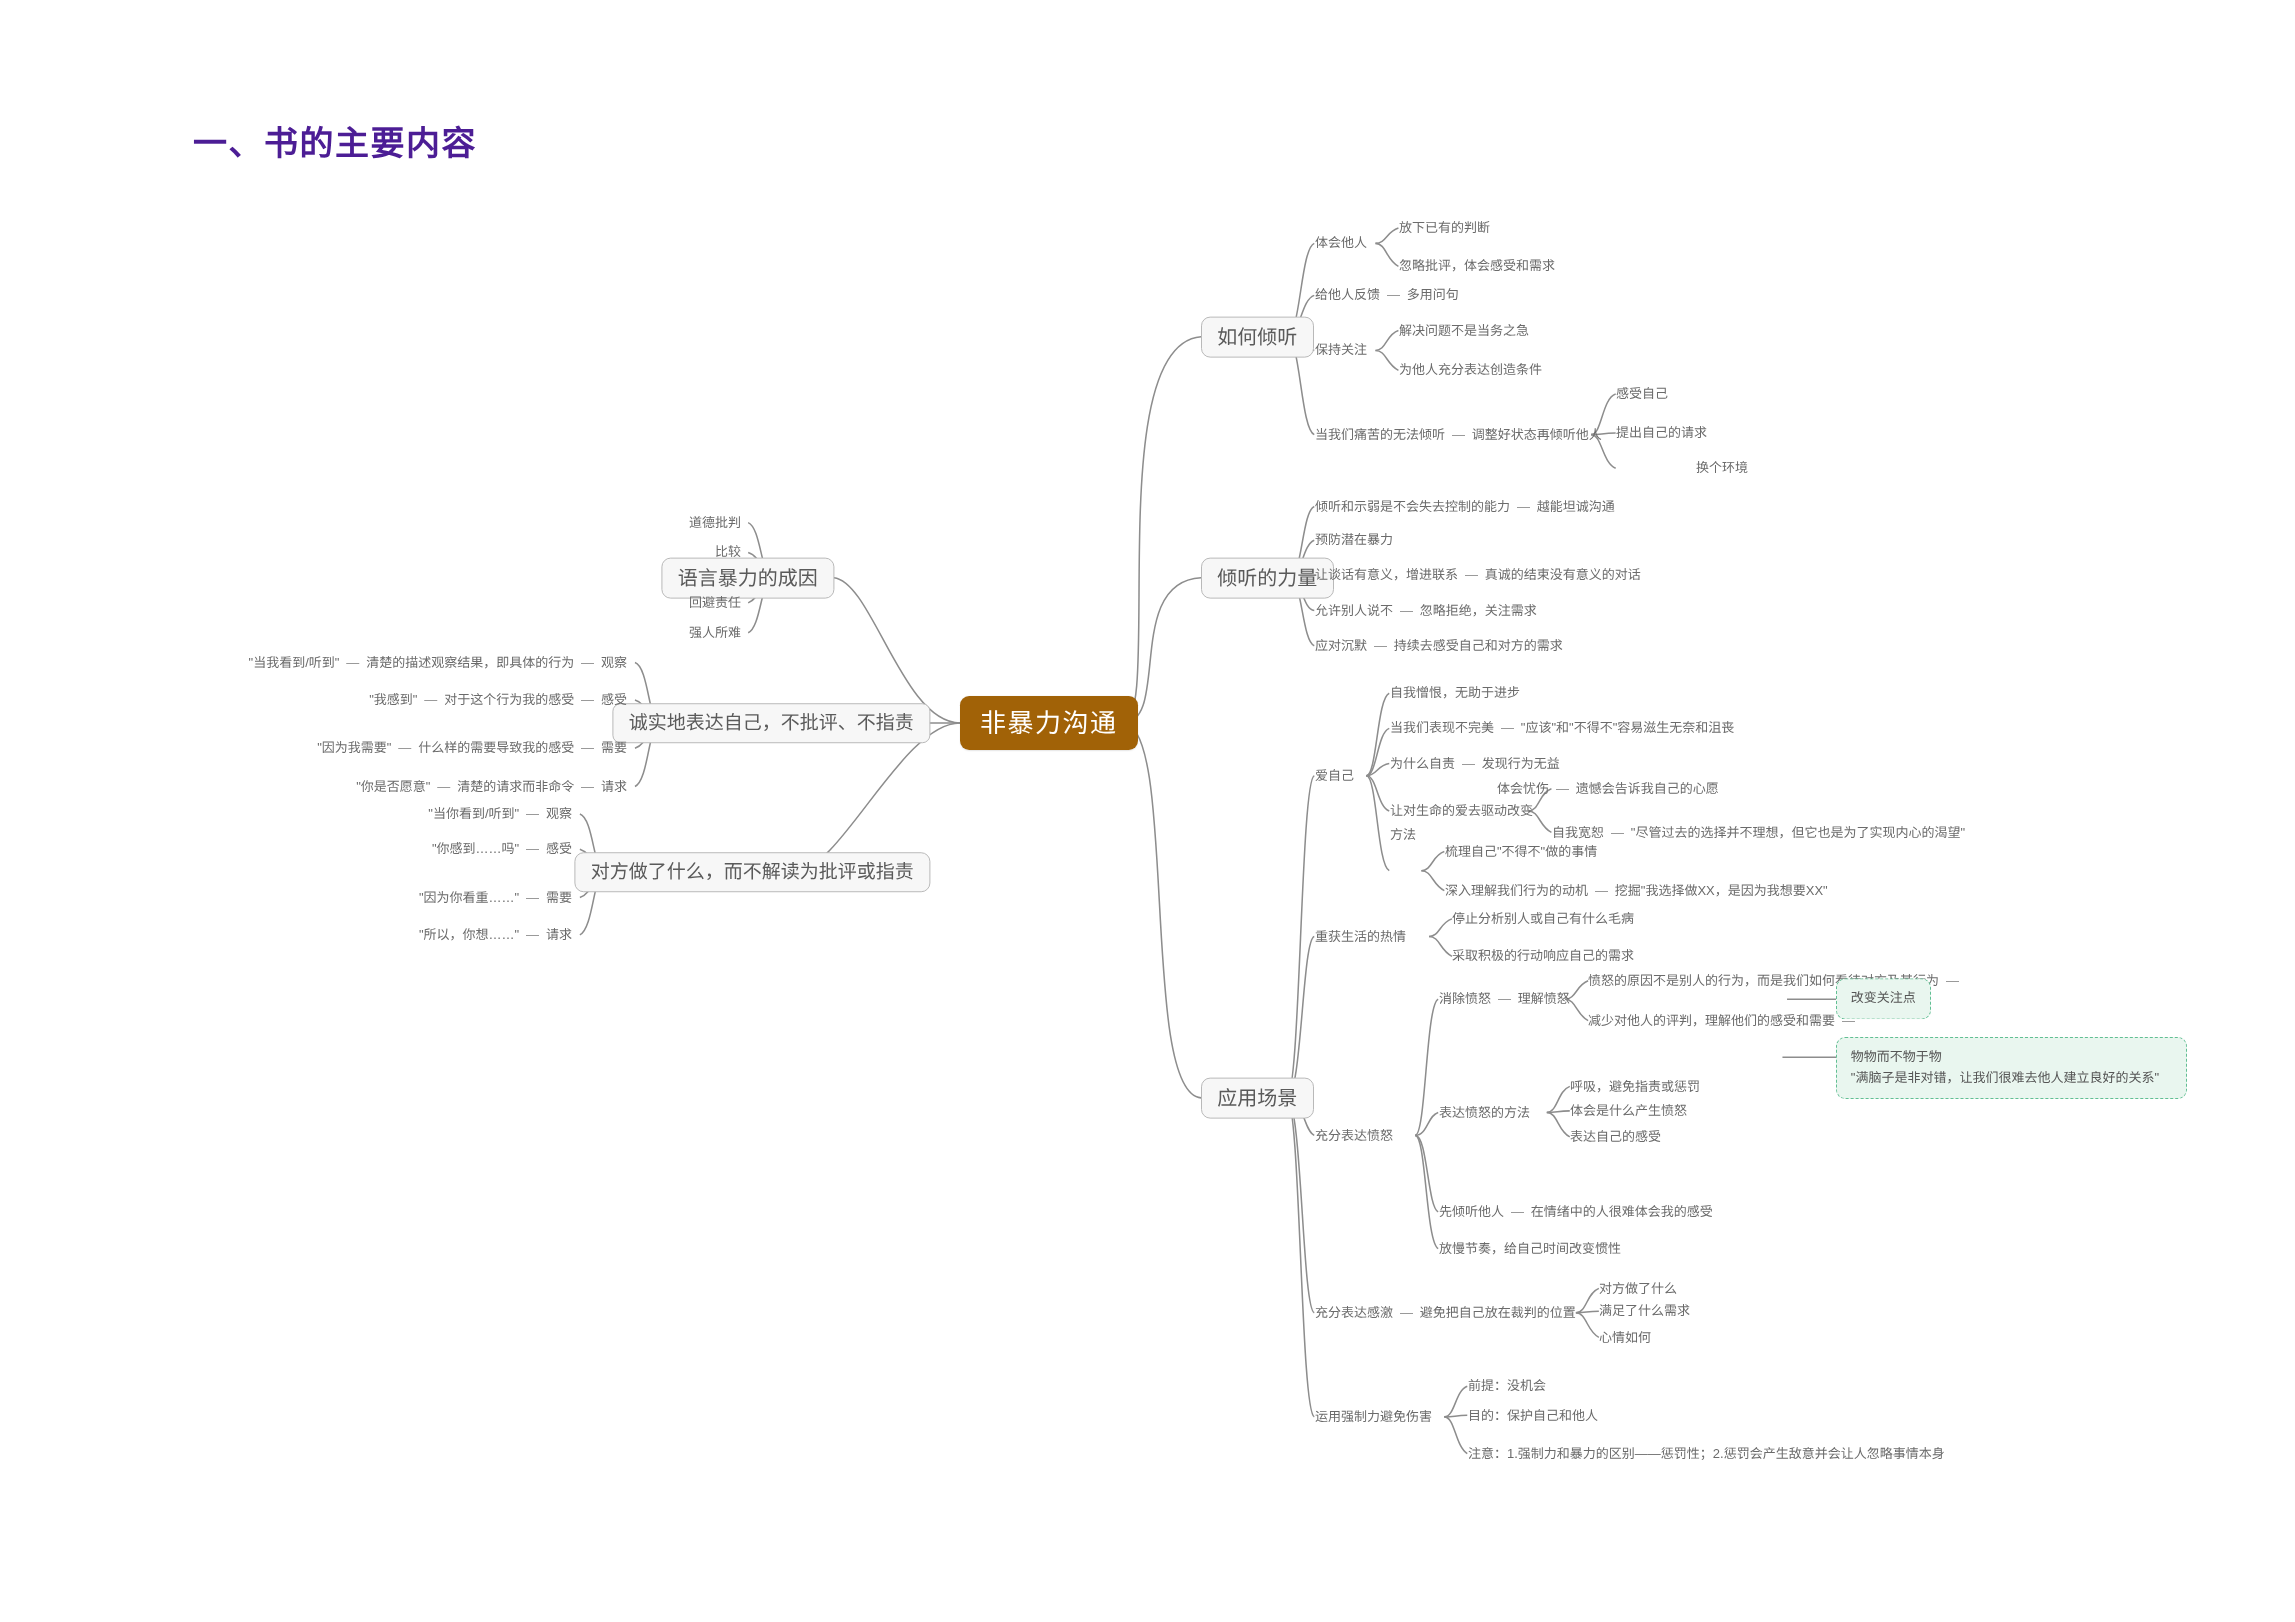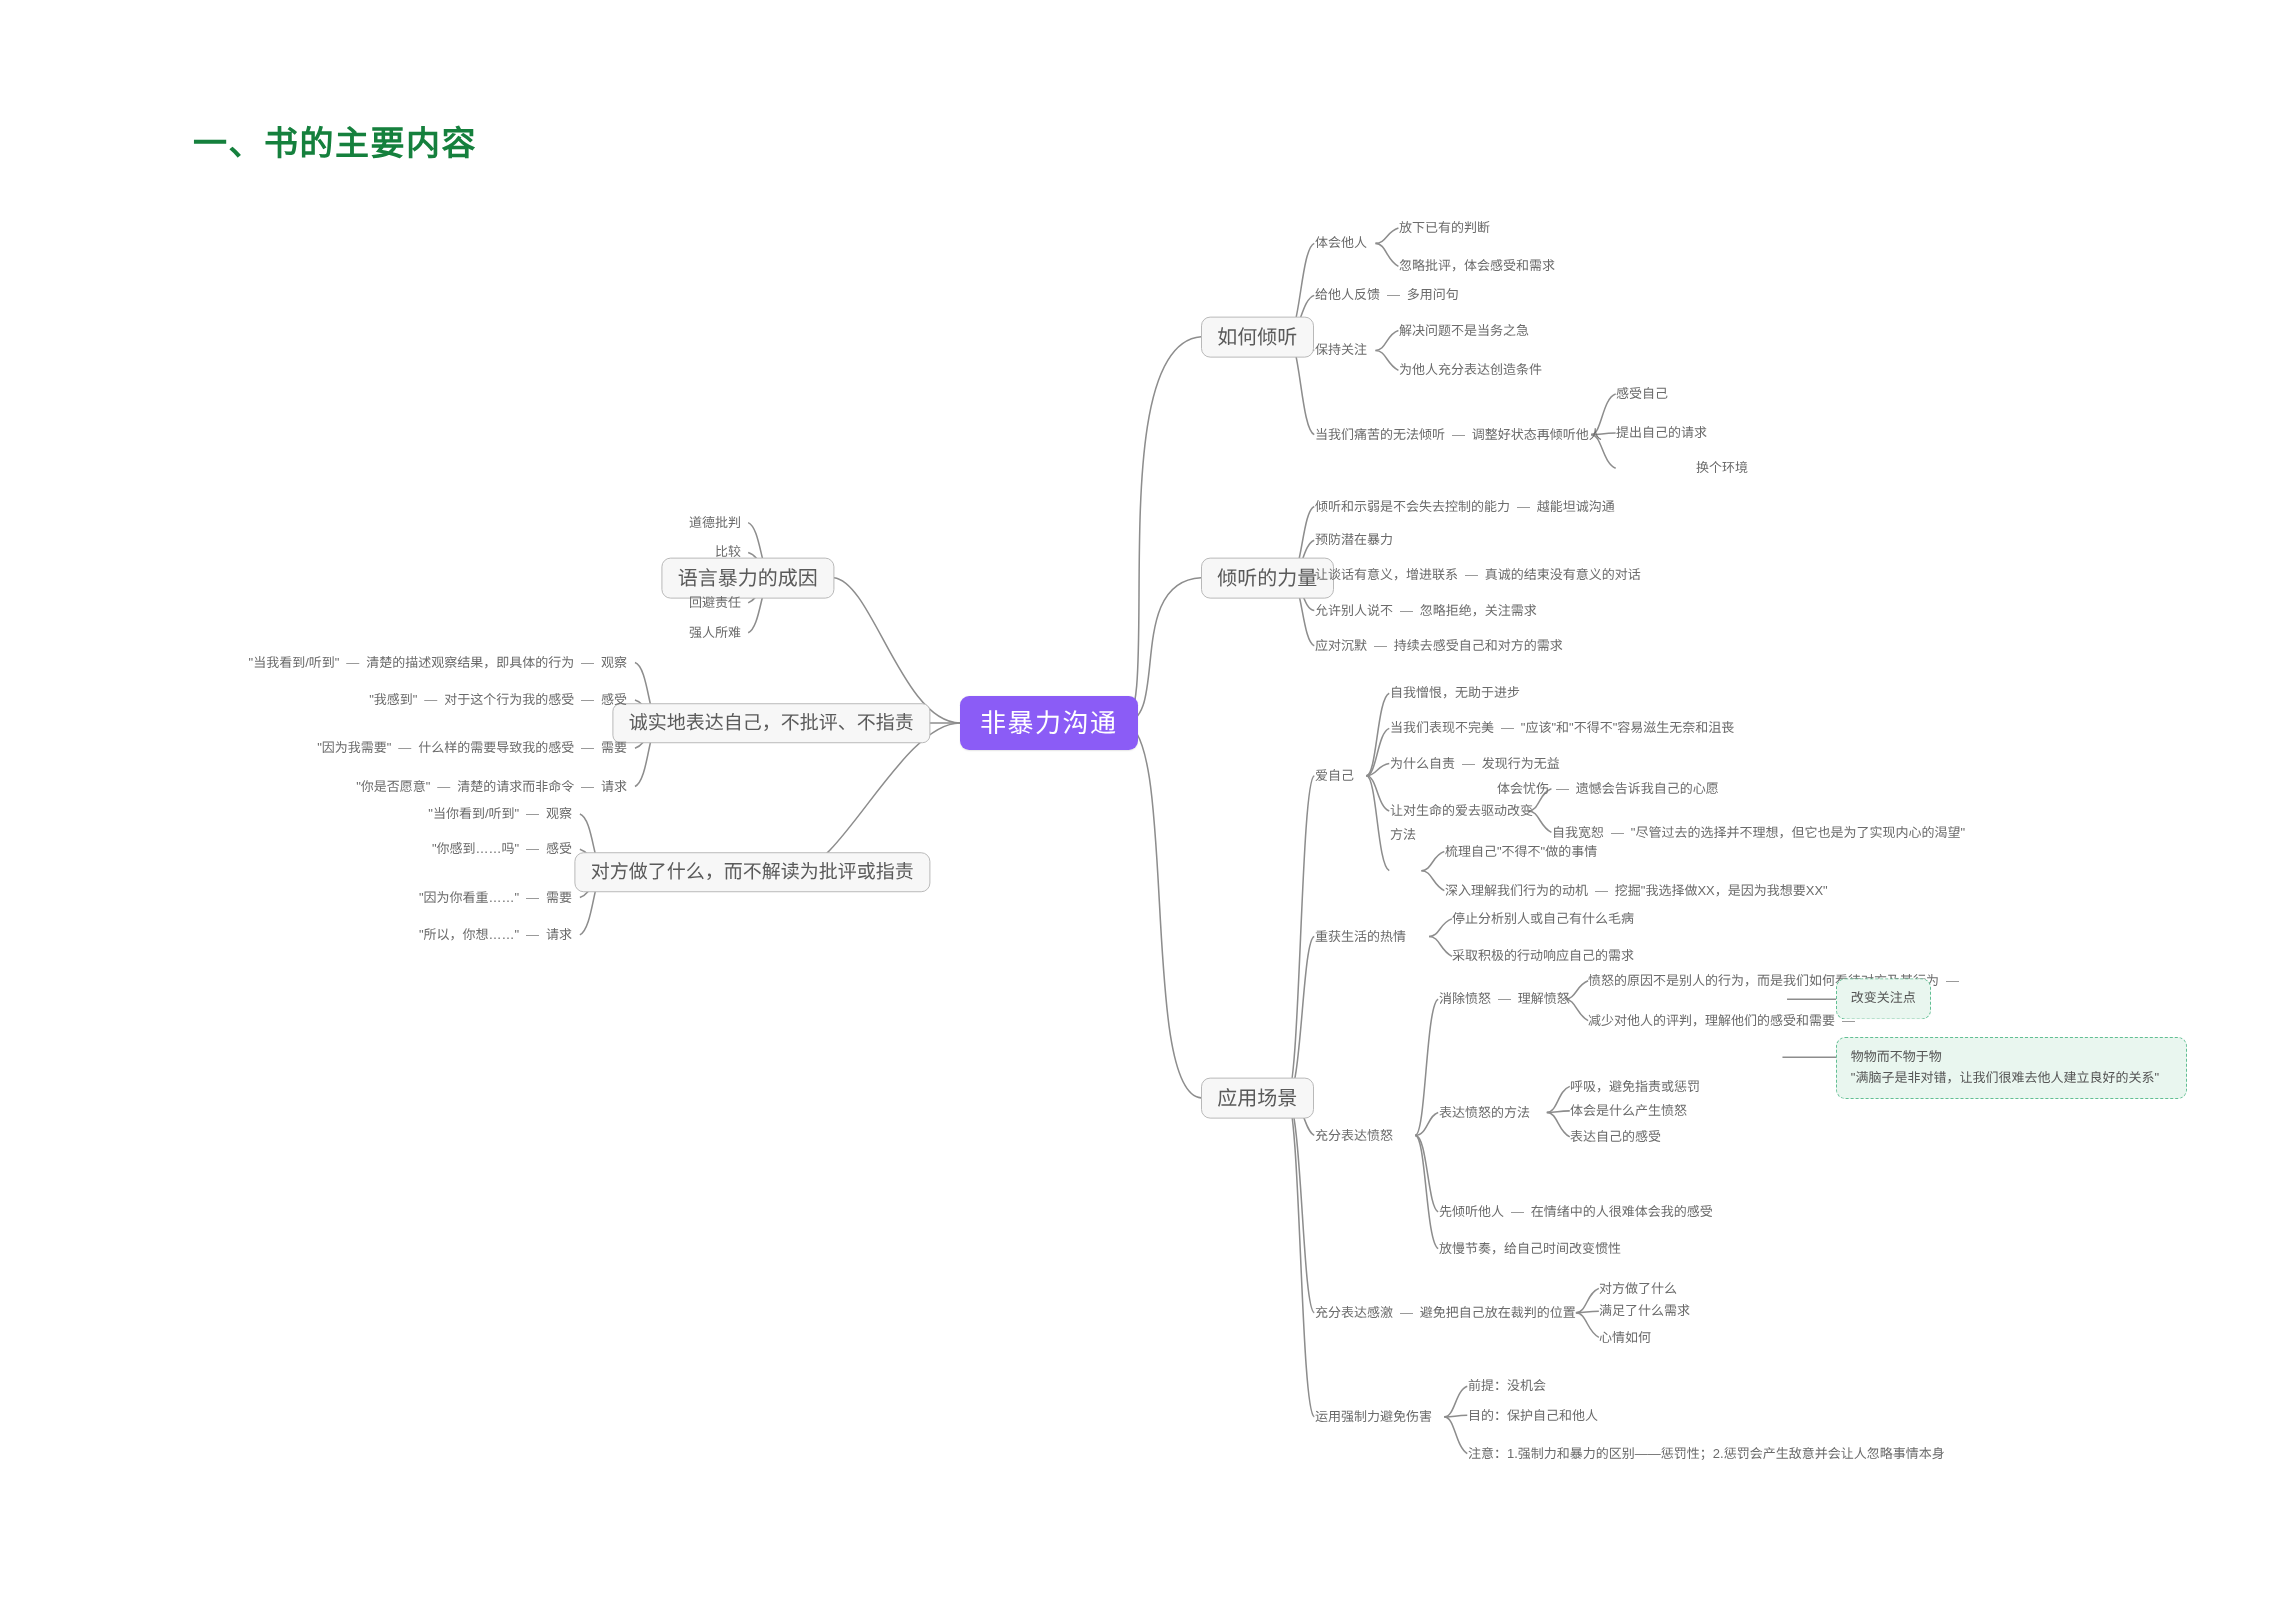--- a/index.html
+++ b/index.html
@@ -4,33 +4,33 @@
 <title>非暴力沟通 思维导图</title>
 <style>
   html,body{margin:0;padding:0;background:#ffffff;}
   body{
     width:2295px;height:1622px;position:relative;overflow:hidden;
     font-family:"Liberation Sans","DejaVu Sans",sans-serif;
     color:#4a4a4a;
   }
   #page-title{
     position:absolute;left:193px;top:116px;
-    font-size:34px;font-weight:bold;color:#15803d;letter-spacing:1.5px;
+    font-size:34px;font-weight:bold;color:#4c1d95;letter-spacing:1.5px;
     white-space:nowrap;
   }
   #canvas{position:absolute;left:0;top:0;width:2295px;height:1622px;}
   svg#links{position:absolute;left:0;top:0;width:2295px;height:1622px;pointer-events:none;}
   svg#links path{fill:none;stroke:#8d8d8d;stroke-width:2;}
   svg#links line{stroke:#8d8d8d;stroke-width:2;}
 
   
   .node{position:absolute;white-space:nowrap;line-height:1.25;}
 
   .root{
-    background:#8b5cf6;color:#ffffff;border-radius:9.2px;
+    background:#a16207;color:#ffffff;border-radius:9.2px;
     font-size:26px;padding:10.7px 20px;letter-spacing:1.5px;
     box-shadow:0 0.8px 1.5px rgba(0,0,0,.10);
   }
   .boxed{
     background:#f7f7f7;border:1.2px solid #b9b9b9;border-radius:9.2px;
     color:#5a5a5a;font-size:20px;padding:6.9px 15.3px;
   }
   .boxed.wide{font-size:19px;}
   .plain{font-size:13px;color:#6b6b6b;}
   .hl{

